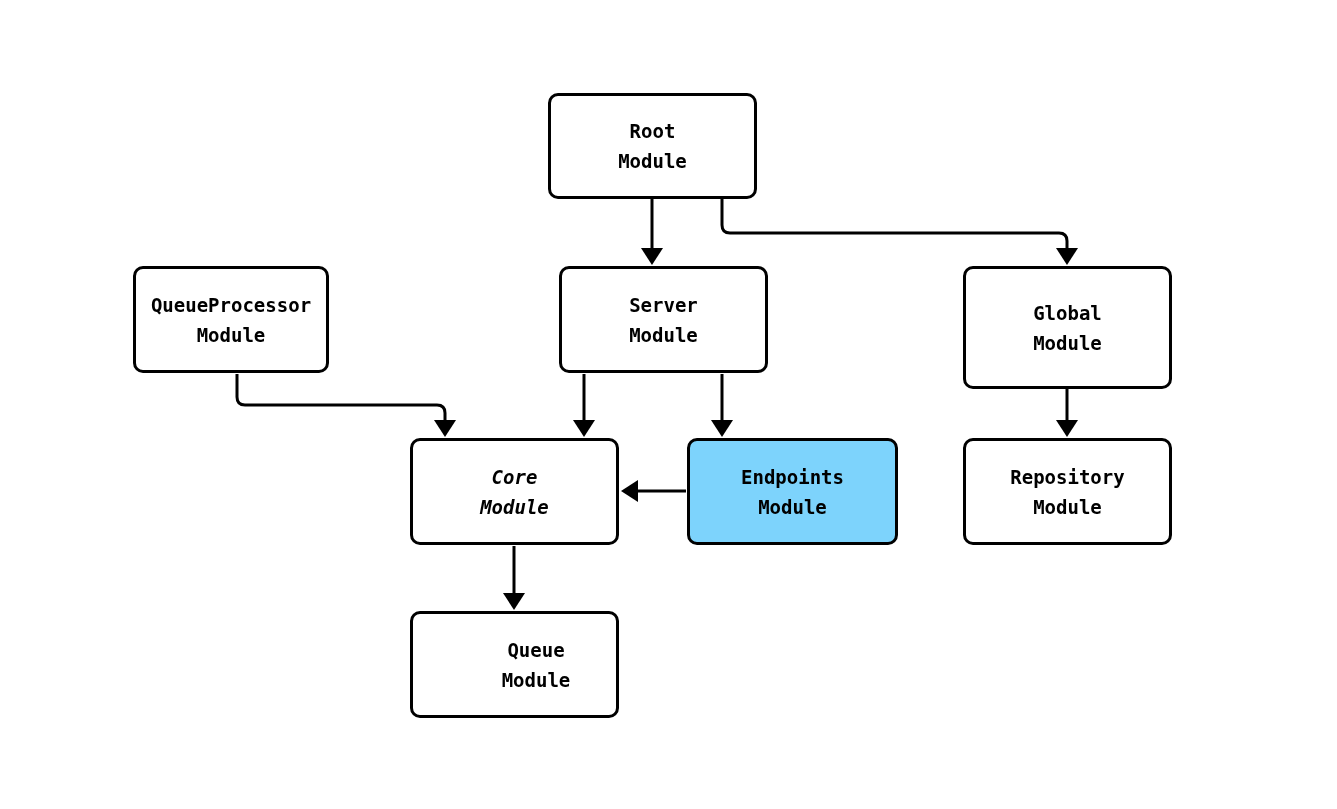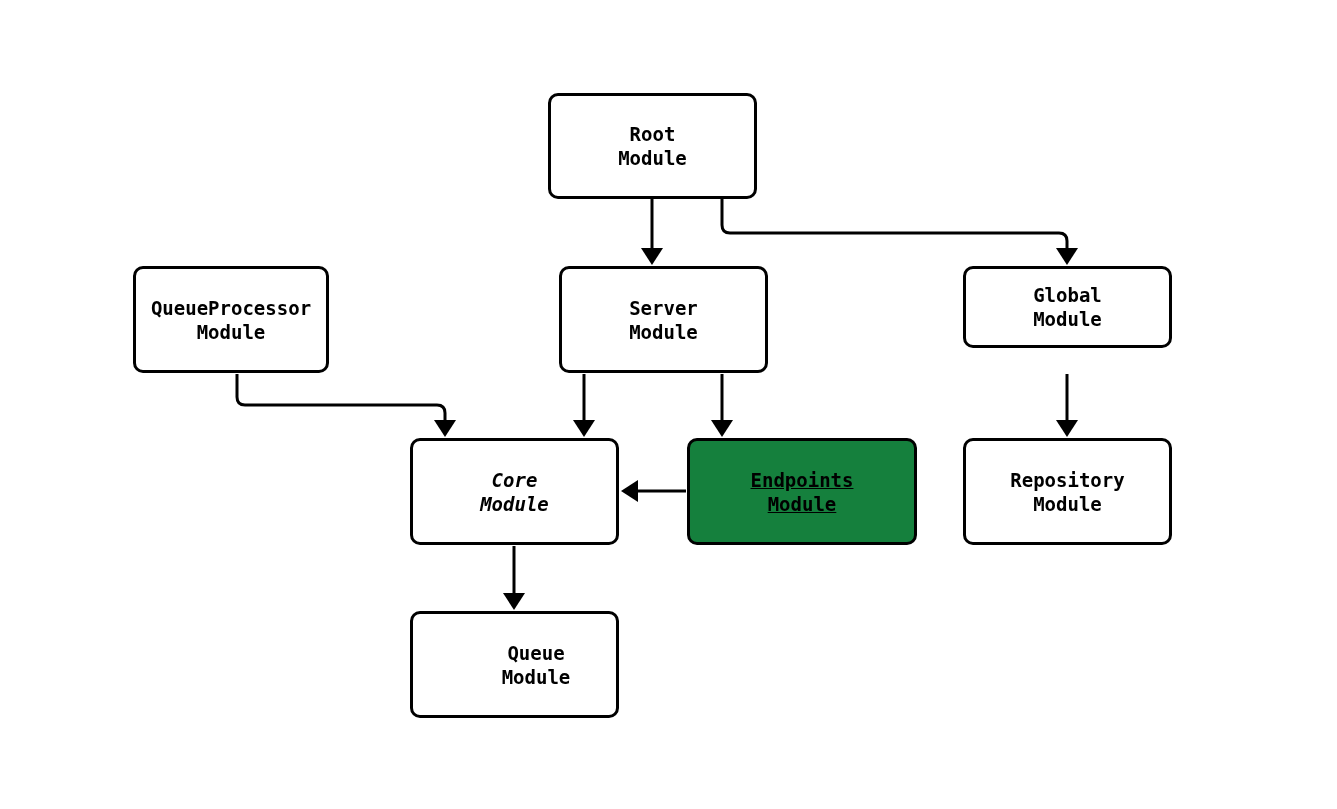--- a/index.html
+++ b/index.html
@@ -27,21 +27,21 @@
     box-sizing: border-box;
     background: #ffffff;
     border: 3px solid #000000;
     border-radius: 10px;
     display: flex;
     align-items: center;
     justify-content: center;
   }
   .node-label {
     font-size: 19px;
-    line-height: 24px;
+    line-height: 30px;
     font-weight: bold;
     color: #000000;
     text-align: center;
     white-space: pre;
   }
 </style>
 </head>
 <body>
 
 <div class="canvas">
@@ -68,29 +68,29 @@
 Module</div>
     </div>
     <div class="node" style="left: 133px; top: 266px; width: 196px; height: 107px; background: rgb(255, 255, 255); border-color: rgb(0, 0, 0); justify-content: center;">
       <div class="node-label">QueueProcessor
 Module</div>
     </div>
     <div class="node" style="left: 548px; top: 266px; width: 209px; height: 107px; background: rgb(255, 255, 255); border-color: rgb(0, 0, 0); margin-left: 11px;">
       <div class="node-label">Server
 Module</div>
     </div>
-    <div class="node" style="left: 963px; top: 266px; width: 209px; height: 82px; background: rgb(255, 255, 255); border-color: rgb(0, 0, 0);">
+    <div class="node" style="left: 963px; top: 266px; width: 209px; height: 123px; background: rgb(255, 255, 255); border-color: rgb(0, 0, 0);">
       <div class="node-label">Global
 Module</div>
     </div>
     <div class="node" style="left: 410px; top: 438px; width: 209px; height: 107px; background: rgb(255, 255, 255); border-color: rgb(0, 0, 0); font-style: italic;">
       <div class="node-label">Core
 Module</div>
     </div>
-    <div class="node" style="left: 687px; top: 438px; width: 230px; height: 107px; background: #15803d; border-color: rgb(0, 0, 0); text-decoration: underline;">
+    <div class="node" style="left: 687px; top: 438px; width: 211px; height: 107px; background: #7dd3fc; border-color: rgb(0, 0, 0);">
       <div class="node-label">Endpoints
 Module</div>
     </div>
     <div class="node" style="left: 963px; top: 438px; width: 209px; height: 107px; background: rgb(255, 255, 255); border-color: rgb(0, 0, 0);">
       <div class="node-label">Repository
 Module</div>
     </div>
     <div class="node" style="left: 410px; top: 611px; width: 209px; height: 107px; background: rgb(255, 255, 255); border-color: rgb(0, 0, 0); padding-left: 43px;">
       <div class="node-label">Queue
 Module</div>

